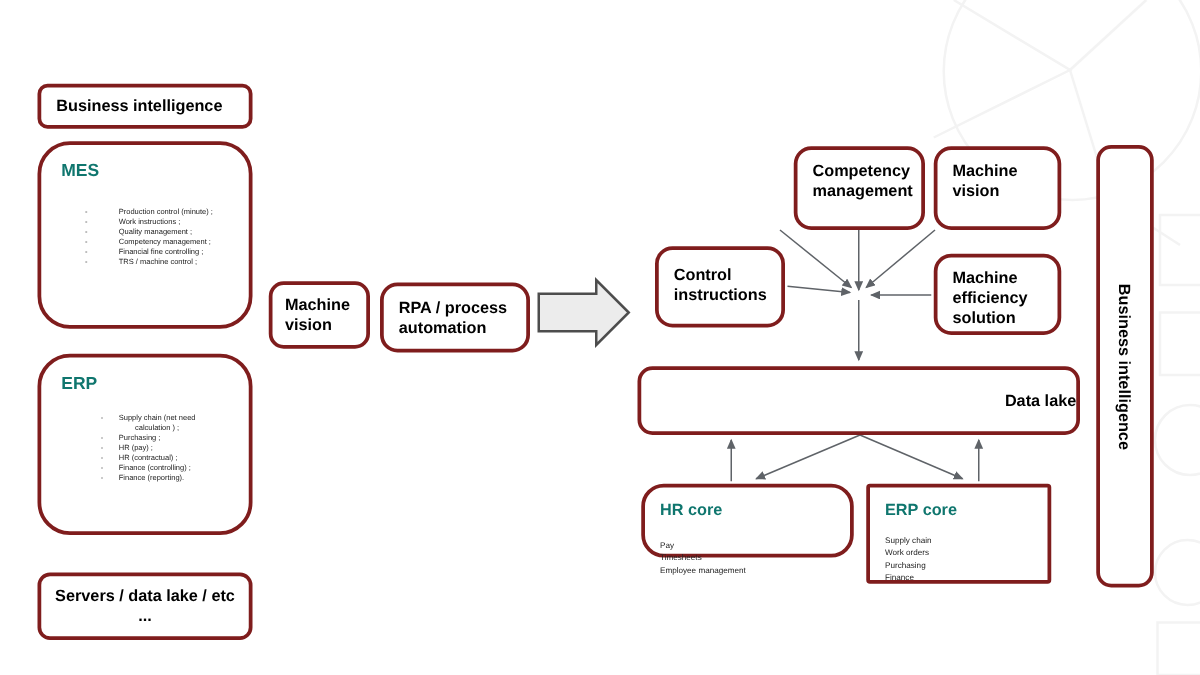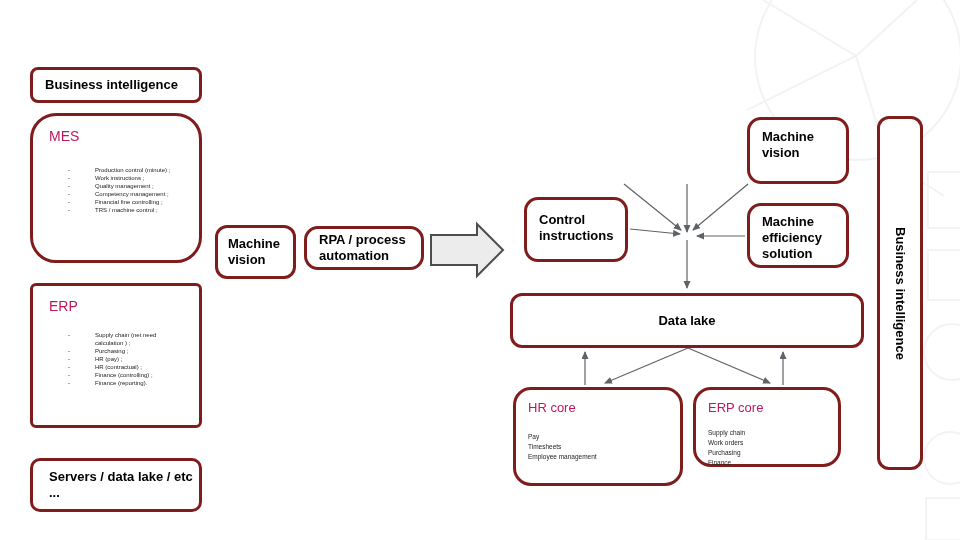--- a/index.html
+++ b/index.html
@@ -11,47 +11,47 @@
   }
   svg.layer { position:absolute; left:0; top:0; pointer-events:none; }
   .box {
     position:absolute; box-sizing:border-box; background:#ffffff;
     border:3px solid #7f1d1d;
   }
   .bold-label {
     font-weight:bold; font-size:13px; line-height:16px; color:#000;
     white-space:pre-line;
   }
-  .title { font-weight:normal; color:#be185d; position:absolute; }
+  .title { font-weight:bold; color:#0f766e; position:absolute; }
   .flex-center-v { display:flex; flex-direction:column; justify-content:center; }
   .flex-center-all { display:flex; align-items:center; justify-content:center; }
   
   .bi-box      { left:30px;  top:67px;  width:172px; height:36px;  border-radius:8px; padding-left:12px; }
   .mes-box     { left:30px;  top:113px; width:172px; height:150px; border-radius:26px; }
-  .erp-box     { left:30px;  top:283px; width:172px; height:145px; border-radius:6px; }
-  .servers-box { left:30px;  top:458px; width:172px; height:54px;  border-radius:10px; padding-left:16px; }
+  .erp-box     { left:30px;  top:283px; width:172px; height:145px; border-radius:26px;text-align:center; }
+  .servers-box { left:30px;  top:458px; width:172px; height:54px;  border-radius:10px; padding-left:0;text-align:center; }
   .mes-box .title, .erp-box .title { left:16px; top:12px; font-size:14px; }
   .dash-list { position:absolute; left:35px; font-size:6px; line-height:8px; color:#222; }
   .mes-box .dash-list { top:50px; }
   .erp-box .dash-list { top:45px; }
   .dash-row { display:flex; }
   .dash-row .dash { width:27px; flex:none; }
   .dash-row .txt { white-space:pre-line; }
   
   .mv-box  { left:215px; top:225px; width:81px;  height:54px; border-radius:12px; padding-left:10px; }
-  .rpa-box { left:304px; top:226px; width:120px; height:44px; border-radius:14px; padding-left:12px; }
+  .rpa-box { left:304px; top:226px; width:120px; height:56px; border-radius:14px; padding-left:12px; }
   
   .fpc-box { left:524px; top:117px; width:104px; height:67px; border-radius:14px; padding:9px 12px; }
   .cm-box  { left:635px; top:117px; width:105px; height:67px; border-radius:14px; padding:9px 12px; }
   .mv2-box { left:747px; top:117px; width:102px; height:67px; border-radius:14px; padding:9px 12px; }
   .ci-box  { left:524px; top:197px; width:104px; height:65px; border-radius:14px; padding:12px 12px; }
   .mes2-box{ left:747px; top:203px; width:102px; height:65px; border-radius:14px; padding:8px 12px; }
-  .dl-box  { left:510px; top:293px; width:354px; height:55px; border-radius:12px; }
-  .hr-box  { left:513px; top:387px; width:170px; height:99px; border-radius:18px; }
-  .erpc-box{ left:693px; top:387px; width:148px; height:80px; border-radius:18px; }
+  .dl-box  { left:510px; top:293px; width:354px; height:55px; border-radius:12px;justify-content:flex-end; }
+  .hr-box  { left:513px; top:387px; width:170px; height:59px; border-radius:18px; }
+  .erpc-box{ left:693px; top:387px; width:148px; height:80px; border-radius:3px; }
   .hr-box .title, .erpc-box .title { left:12px; top:10px; font-size:13px; }
   .plain-list { position:absolute; left:12px; font-size:6.5px; line-height:10px; color:#222; }
   .hr-box .plain-list { top:42px; }
   .erpc-box .plain-list { top:38px; }
   
   .biv-box { left:877px; top:116px; width:46px; height:354px; border-radius:12px; }
   .biv-box .vlabel {
     writing-mode:vertical-rl; text-orientation:mixed;
     font-weight:bold; font-size:13px; color:#000; white-space:nowrap;
   }
@@ -171,20 +171,24 @@
     <div class="bold-label">Machine
 vision</div>
   </div>
 
   <div class="box rpa-box flex-center-v">
     <div class="bold-label">RPA / process
 automation</div>
   </div>
 
 
+  <div class="box cm-box">
+    <div class="bold-label">Competency
+management</div>
+  </div>
 
   <div class="box mv2-box">
     <div class="bold-label">Machine
 vision</div>
   </div>
 
   <div class="box ci-box">
     <div class="bold-label">Control
 instructions</div>
   </div>

